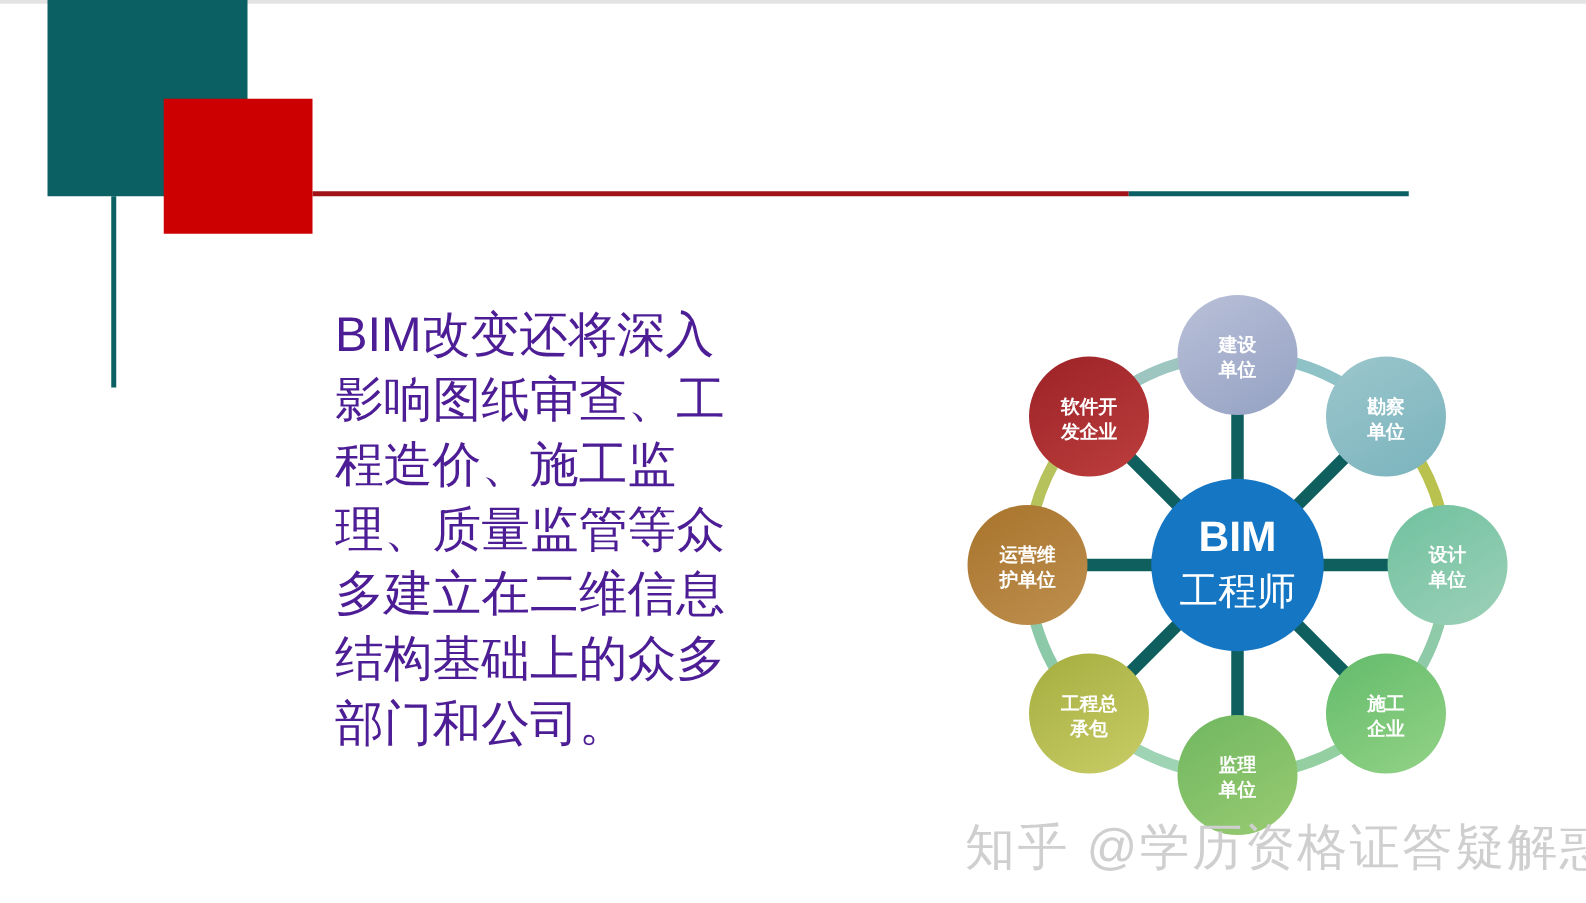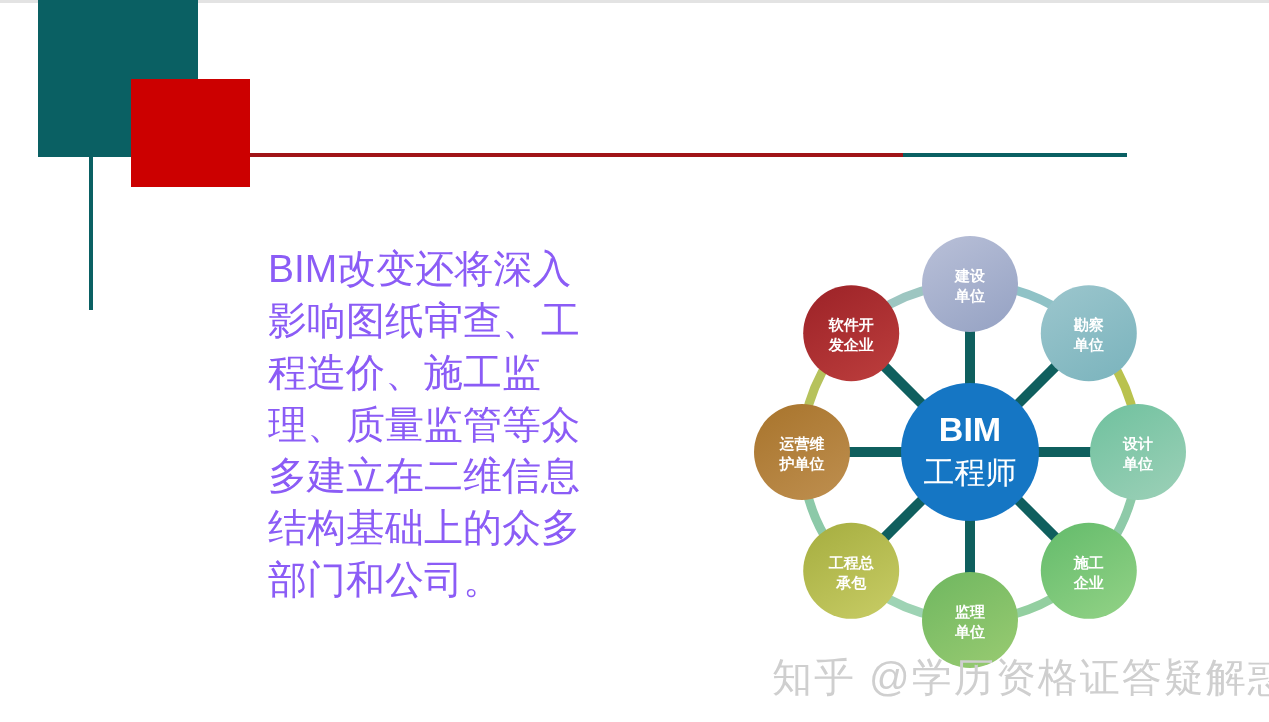--- a/index.html
+++ b/index.html
@@ -63,21 +63,21 @@
     color: #3c3c42;
     letter-spacing: 0px;
     font-family: "Liberation Sans", "DejaVu Sans", sans-serif;
     white-space: normal;
     word-break: break-all;
   }
 
   
   #bim-wheel-diagram {
     position: absolute;
-    left: 680px;
+    left: 700px;
     top: 175px;
     width: 569px;
     height: 500px;
   }
   #bim-wheel-svg { display: block; }
 
   .node-label {
     font-family: "Liberation Sans", "DejaVu Sans", sans-serif;
     font-weight: bold;
     fill: #ffffff;
@@ -122,21 +122,21 @@
 <body style="background: rgb(255, 255, 255);">
 
 <div id="top-edge-strip"></div>
 
 <div id="deco-teal-square" style="background: rgb(10, 96, 99);"></div>
 <div id="deco-red-square" style="background: rgb(204, 0, 0);"></div>
 <div id="deco-vertical-rule" style="background: rgb(10, 96, 99);"></div>
 <div id="deco-hrule-red" style="background: rgb(160, 20, 24);"></div>
 <div id="deco-hrule-teal" style="background: rgb(10, 96, 99);"></div>
 
-<div id="body-paragraph" style="color: #8b5cf6;">BIM改变还将深入影响图纸审查、工程造价、施工监理、质量监管等众多建立在二维信息结构基础上的众多部门和公司。</div>
+<div id="body-paragraph" style="color: #4c1d95;">BIM改变还将深入影响图纸审查、工程造价、施工监理、质量监管等众多建立在二维信息结构基础上的众多部门和公司。</div>
 
 <div id="bim-wheel-diagram">
   <svg id="bim-wheel-svg" width="569" height="500" viewBox="0 0 569 500" xmlns="http://www.w3.org/2000/svg">
     <defs id="wheel-gradients">
         <linearGradient id="grad-0" x1="0" y1="0" x2="0.6" y2="1">
           <stop offset="0%" stop-color="#b9c0d8"></stop>
           <stop offset="100%" stop-color="#9aa6c6"></stop>
         </linearGradient>
         <linearGradient id="grad-1" x1="0" y1="0" x2="0.6" y2="1">
           <stop offset="0%" stop-color="#9cc6cd"></stop>

